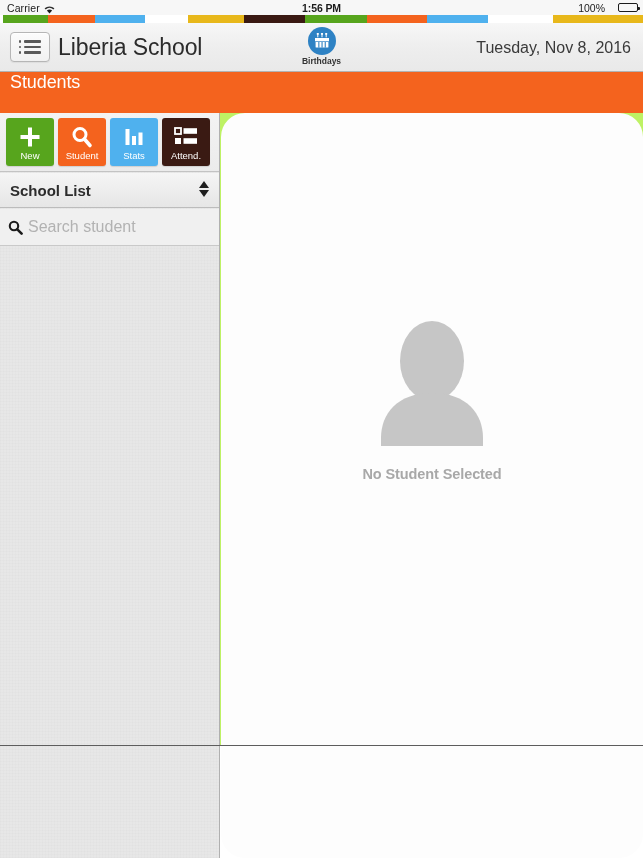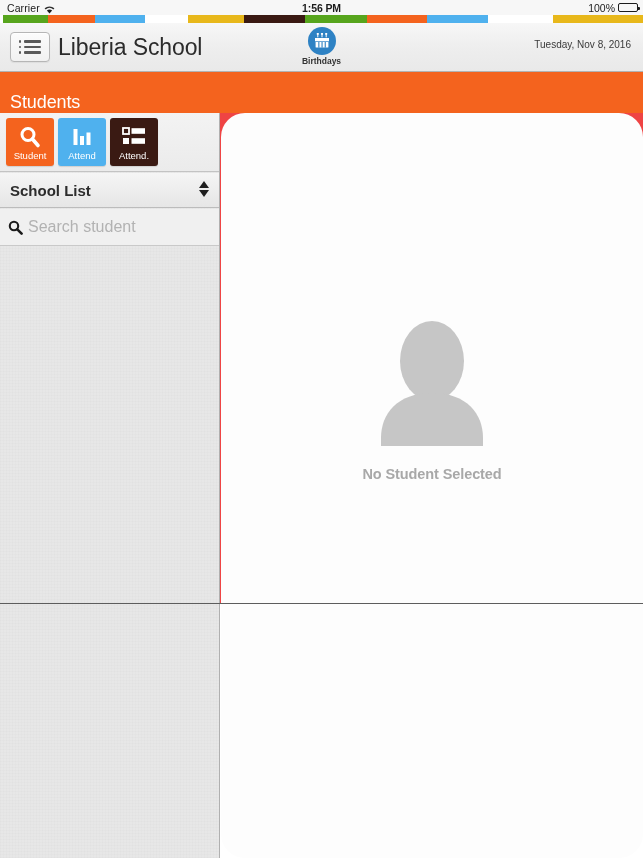--- a/index.html
+++ b/index.html
@@ -8,22 +8,22 @@
     width: 643px;
     height: 858px;
     overflow: hidden;
     font-family: "Liberation Sans", sans-serif;
     background: #ffffff;
   }
 
   #app {
     position: relative;
     width: 643px;
-    height: 604px;
-    background: #ef4444;
+    height: 746px;
+    background: #bef264;
   }
 
   
   .status-bar {
     position: absolute;
     top: 0; left: 0;
     width: 643px;
     height: 15px;
     background: #f7f7f7;
     display: flex;
@@ -47,21 +47,21 @@
     text-align: center;
     font-size: 10.5px;
     font-weight: bold;
     letter-spacing: -0.1px;
   }
   .status-right {
     position: absolute;
     right: 5px;
     display: flex;
     align-items: center;
-    gap: 3px;
+    gap: 13px;
     font-size: 10.5px;
   }
   .battery {
     width: 20px; height: 9px;
     border: 1px solid #1b1b1b;
     border-radius: 2px;
     position: relative;
     padding: 1px;
   }
   .battery::after {
@@ -142,33 +142,33 @@
   }
   .birthdays-label {
     font-size: 8.5px;
     font-weight: bold;
     color: #333333;
   }
 
   .nav-date {
     position: absolute;
     right: 12px; top: 16px;
-    font-size: 10px;
+    font-size: 16px;
     color: #3a3a3a;
   }
 
   
   .section-header {
     position: absolute;
     top: 72px; left: 0;
     width: 643px;
     height: 41px;
     background: #f4631e;
     display: flex;
-    align-items: flex-end;
+    align-items: flex-start;
   }
   .section-title {
     margin-left: 10px;
     font-size: 18px;
     color: #ffffff;
     letter-spacing: -0.1px;
   }
 
   
   .sidebar {
@@ -406,38 +406,47 @@
     <div class="nav-date">Tuesday, Nov 8, 2016</div>
   </div>
 
   <div class="section-header">
     <span class="section-title">Students</span>
   </div>
 
   <div class="sidebar">
 
     <div class="toolbar">
+        <div class="tool-btn" style="background: rgb(87, 165, 29);">
+          <span class="tool-icon">
+            <svg width="24" height="24" viewBox="0 0 24 24">
+              <rect x="10" y="2.5" width="4" height="19" fill="#fff"></rect>
+              <rect x="2.5" y="10" width="19" height="4" fill="#fff"></rect>
+            </svg>
+          </span>
+          <span class="tool-label">New</span>
+        </div>
         <div class="tool-btn" style="background: rgb(244, 99, 30);">
           <span class="tool-icon">
             <svg width="24" height="24" viewBox="0 0 24 24">
               <circle cx="10" cy="9.5" r="6" fill="none" stroke="#fff" stroke-width="3"></circle>
               <line x1="14.4" y1="14" x2="20" y2="20.5" stroke="#fff" stroke-width="3.6" stroke-linecap="round"></line>
             </svg>
           </span>
           <span class="tool-label">Student</span>
         </div>
         <div class="tool-btn" style="background: rgb(79, 177, 238);">
           <span class="tool-icon">
             <svg width="24" height="24" viewBox="0 0 24 24">
               <rect x="3.5" y="4" width="4" height="16" fill="#fff"></rect>
               <rect x="10" y="11" width="4" height="9" fill="#fff"></rect>
               <rect x="16.5" y="7.5" width="4" height="12.5" fill="#fff"></rect>
             </svg>
           </span>
-          <span class="tool-label">Attend</span>
+          <span class="tool-label">Stats</span>
         </div>
         <div class="tool-btn" style="background: rgb(58, 26, 19);">
           <span class="tool-icon">
             <svg width="24" height="22" viewBox="0 0 24 22">
               <rect x="1" y="2" width="6" height="6" fill="none" stroke="#fff" stroke-width="1.8"></rect>
               <rect x="9.5" y="2.2" width="13.5" height="5.6" fill="#fff"></rect>
               <rect x="1" y="12" width="6" height="6" fill="#fff"></rect>
               <rect x="9.5" y="12.2" width="13.5" height="5.6" fill="#fff"></rect>
             </svg>
           </span>

